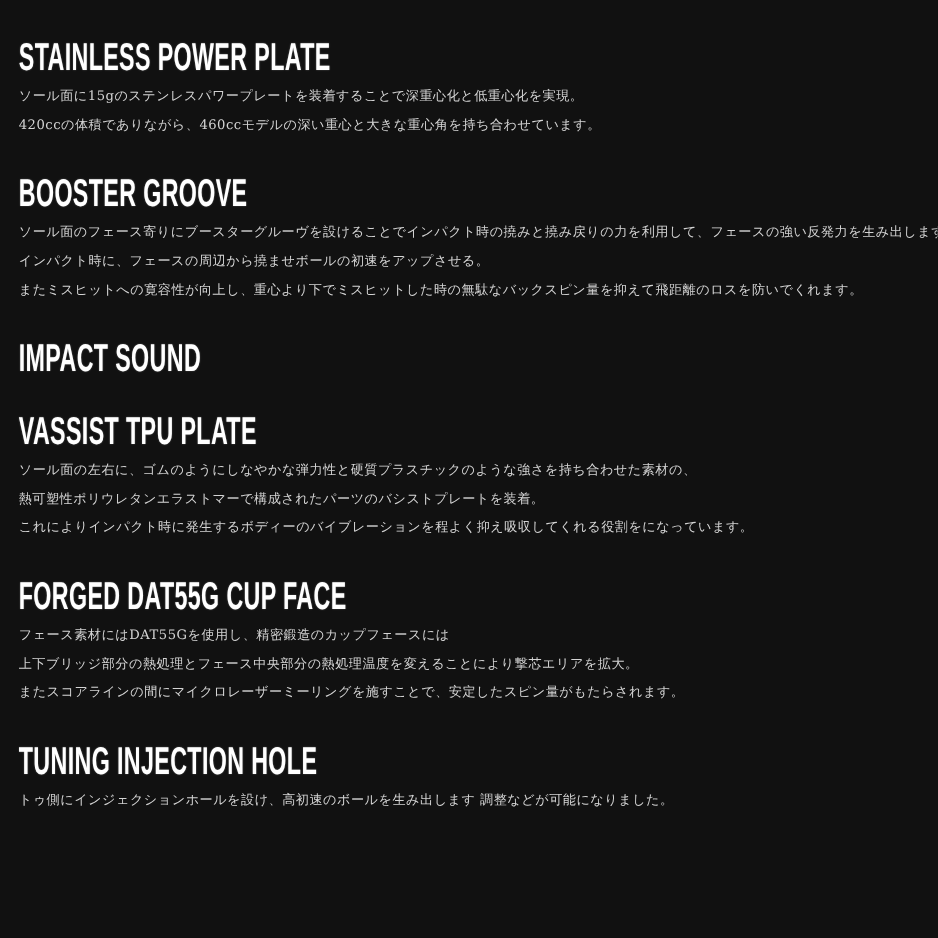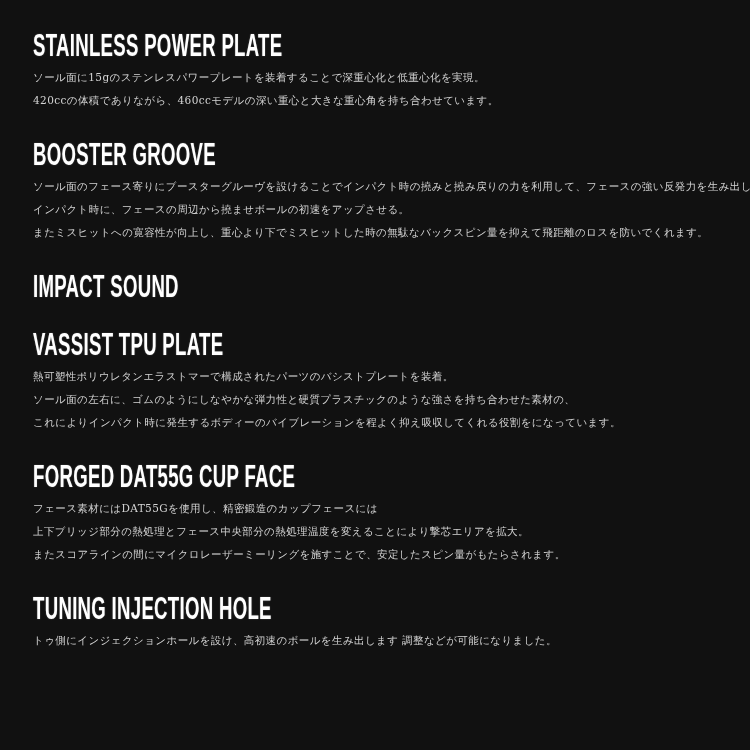--- a/index.html
+++ b/index.html
@@ -9,21 +9,21 @@
   body {
     width: 750px;
     height: 750px;
     background: #111111;
     overflow: hidden;
   }
   .page {
     box-sizing: border-box;
     width: 619px;
     height: 750px;
-    padding: 31px 25px 0 33px;
+    padding: 31px 25px 0 15px;
   }
   .section {
     margin: 0 0 28px 0;
   }
   .section-title {
     display: block;
     margin: 0 0 5px 0;
     font-family: "Liberation Sans", "DejaVu Sans", sans-serif;
     font-weight: 700;
     font-size: 31px;
@@ -68,22 +68,22 @@
     </div>
   </div>
 
   <div class="section">
     <h2 class="section-title">IMPACT SOUND</h2>
   </div>
 
   <div class="section">
     <h2 class="section-title">VASSIST TPU PLATE</h2>
     <div class="section-body">
+      <p class="body-line">ソール面の左右に、ゴムのようにしなやかな弾力性と硬質プラスチックのような強さを持ち合わせた素材の、</p>
       <p class="body-line">熱可塑性ポリウレタンエラストマーで構成されたパーツのバシストプレートを装着。</p>
-      <p class="body-line">ソール面の左右に、ゴムのようにしなやかな弾力性と硬質プラスチックのような強さを持ち合わせた素材の、</p>
       <p class="body-line">これによりインパクト時に発生するボディーのバイブレーションを程よく抑え吸収してくれる役割をになっています。</p>
     </div>
   </div>
 
   <div class="section">
     <h2 class="section-title">FORGED DAT55G CUP FACE</h2>
     <div class="section-body">
       <p class="body-line">フェース素材にはDAT55Gを使用し、精密鍛造のカップフェースには</p>
       <p class="body-line">上下ブリッジ部分の熱処理とフェース中央部分の熱処理温度を変えることにより撃芯エリアを拡大。</p>
       <p class="body-line">またスコアラインの間にマイクロレーザーミーリングを施すことで、安定したスピン量がもたらされます。</p>

